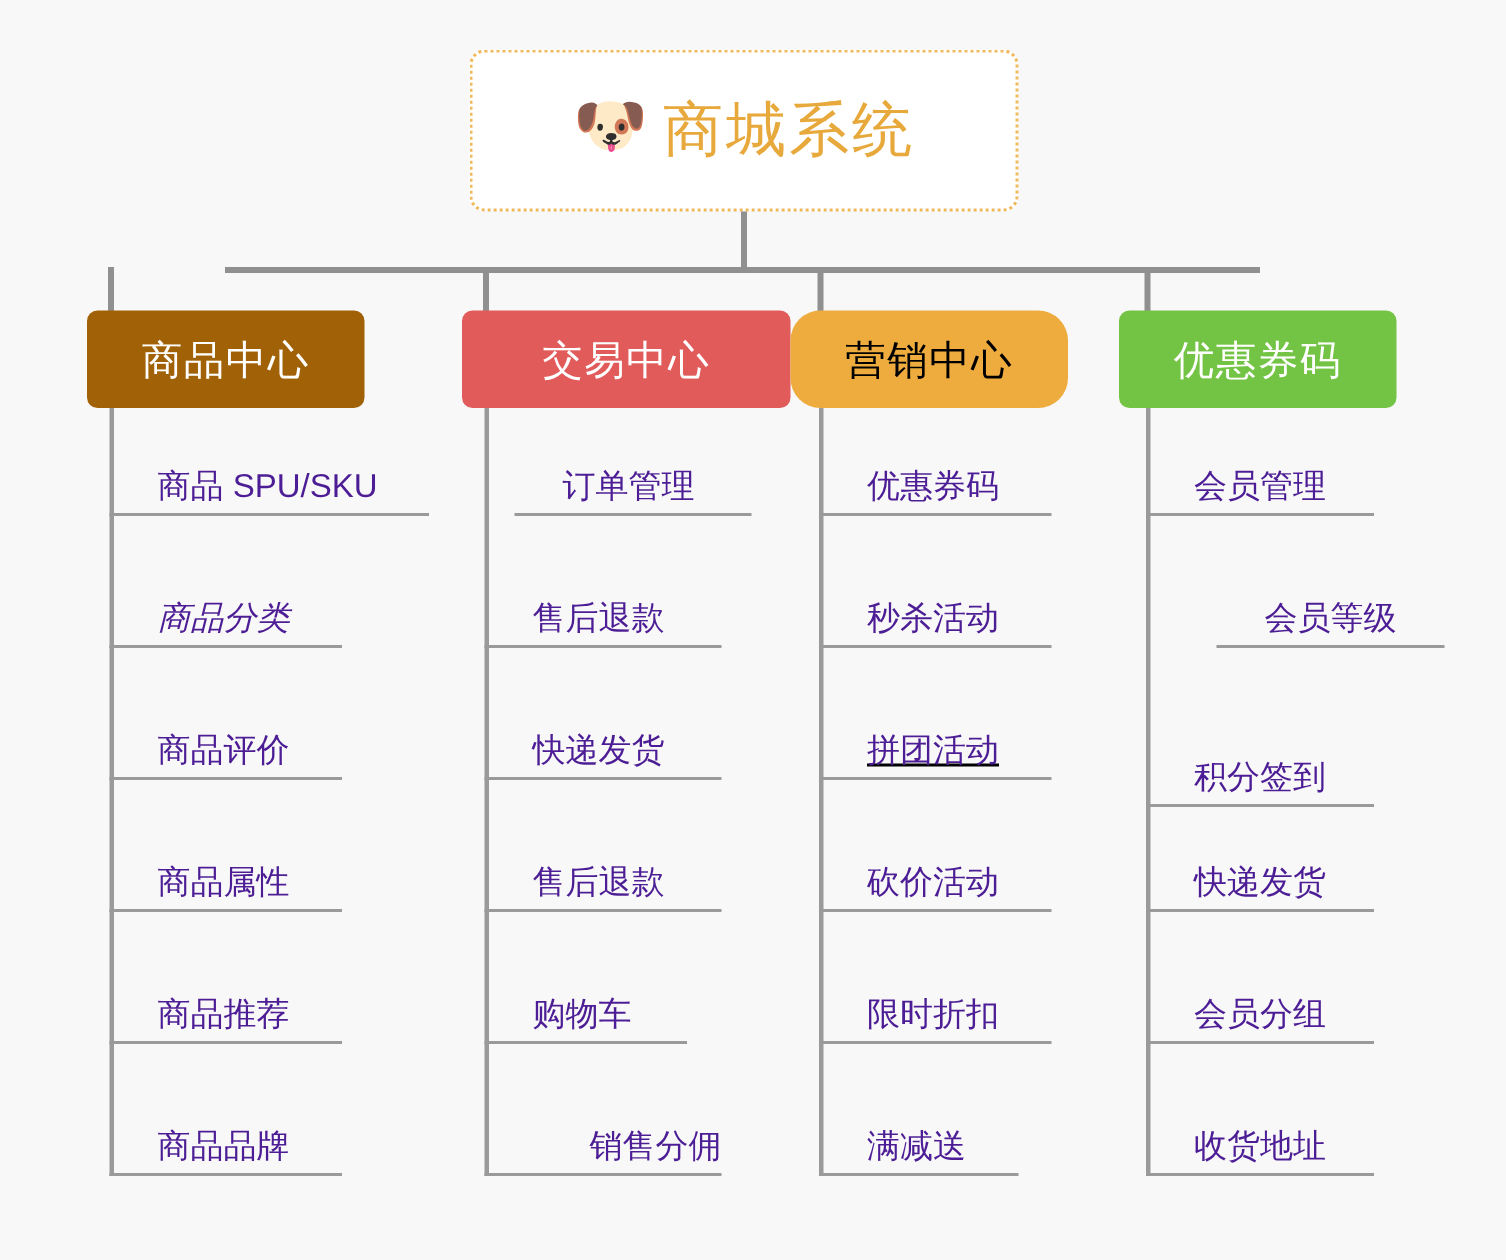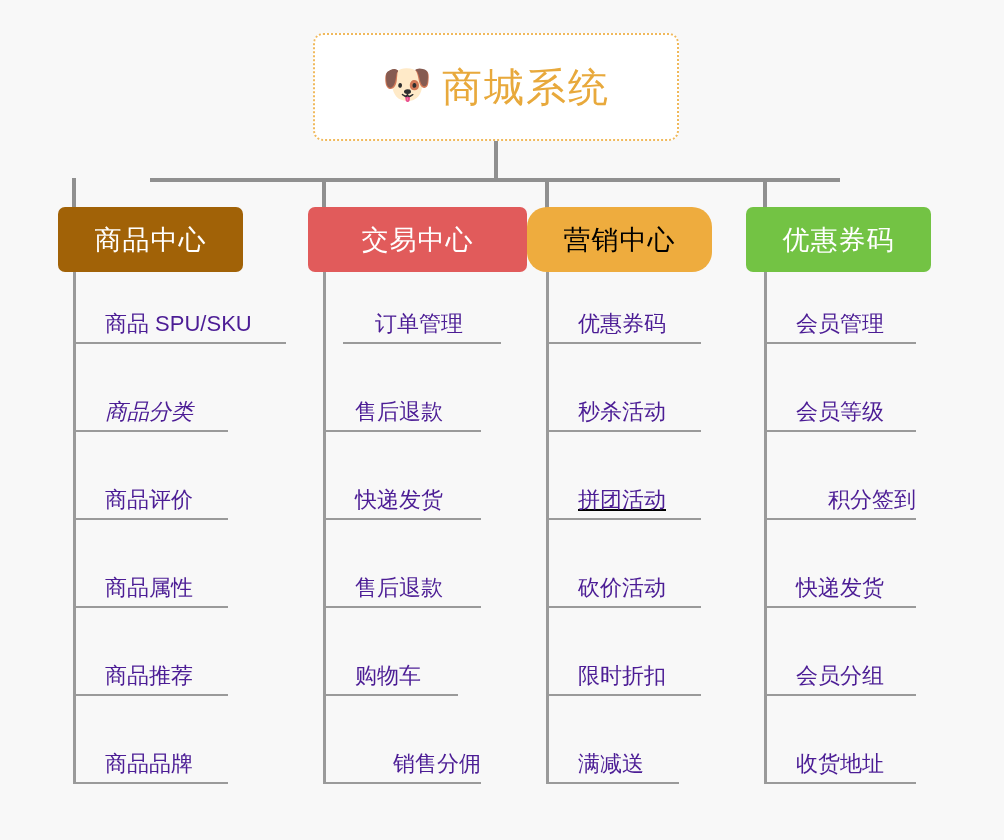--- a/index.html
+++ b/index.html
@@ -201,24 +201,24 @@
         </div>
         <div class="leaf-item" style="top: 424px; width: 133px;">
           <span class="leaf-label">满减送</span>
         </div>
       </div>
       <div class="leaf-col" style="left: 764px;">
         <div class="leaf-spine" style="height: 512px;"></div>
         <div class="leaf-item" style="top: -16px; width: 152px;">
           <span class="leaf-label">会员管理</span>
         </div>
-        <div class="leaf-item" style="top: 72px; width: 152px;">
+        <div class="leaf-item" style="top: 72px; width: 152px; margin-left: 47px;">
           <span class="leaf-label">会员等级</span>
         </div>
-        <div class="leaf-item" style="top: 160px; width: 152px; justify-content: flex-end;">
+        <div class="leaf-item" style="top: 178px; width: 152px;">
           <span class="leaf-label">积分签到</span>
         </div>
         <div class="leaf-item" style="top: 248px; width: 152px;">
           <span class="leaf-label">快递发货</span>
         </div>
         <div class="leaf-item" style="top: 336px; width: 152px;">
           <span class="leaf-label">会员分组</span>
         </div>
         <div class="leaf-item" style="top: 424px; width: 152px;">
           <span class="leaf-label">收货地址</span>

